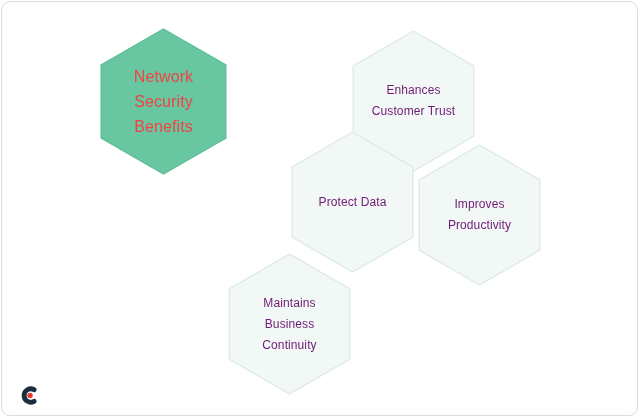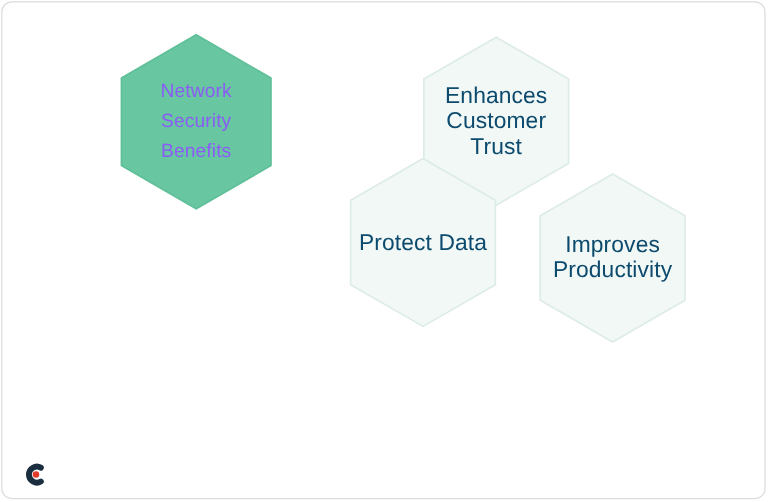--- a/index.html
+++ b/index.html
@@ -27,47 +27,47 @@
     display: block;
   }
   .hex-label {
     position: absolute;
     inset: 0;
     display: flex;
     align-items: center;
     justify-content: center;
     text-align: center;
     white-space: pre-line;
-    font-size: 19px;
+    font-size: 12px;
     line-height: 21px;
     font-weight: 500;
-    color: #0c4a6e;
+    color: #701a75;
     letter-spacing: 0.1px;
   }
   .hex.primary .hex-label {
     font-size: 16px;
     line-height: 25px;
-    color: #8b5cf6;
+    color: #ef4444;
   }
   .hex.light polygon {
     fill: #f1f8f5;
     stroke: #ddece5;
     stroke-width: 1.4;
   }
   .hex.primary polygon {
     fill: #68c7a0;
     stroke: #5fbf98;
     stroke-width: 1.4;
   }
   
   .hex-network   { left:  98px; top:  26px; width: 127px; height: 147px; }
   .hex-enhances  { left: 350px; top:  28px; width: 123px; height: 142px; }
   .hex-prevent   { left: 162px; top: 141px; width: 123px; height: 142px; }
   .hex-protect   { left: 289px; top: 129px; width: 123px; height: 142px; }
-  .hex-improves  { left: 416px; top: 142px; width: 123px; height: 142px; margin-left: 31px; }
+  .hex-improves  { left: 416px; top: 142px; width: 123px; height: 142px; }
   .hex-maintains { left: 226px; top: 251px; width: 123px; height: 142px; }
 
   .brand-logo {
     position: absolute;
     left: 17px; top: 383px;
     width: 21px; height: 21px;
   }
 </style>
 </head>
 <body>
@@ -100,19 +100,27 @@
   </div>
 
   <div class="hex light hex-improves">
     <svg viewBox="0 0 123 142" aria-hidden="true">
       <polygon points="61.5,1 121.8,35.8 121.8,106.2 61.5,141 1.2,106.2 1.2,35.8"></polygon>
     </svg>
     <div class="hex-label">Improves
 Productivity</div>
   </div>
 
+  <div class="hex light hex-maintains">
+    <svg viewBox="0 0 123 142" aria-hidden="true">
+      <polygon points="61.5,1 121.8,35.8 121.8,106.2 61.5,141 1.2,106.2 1.2,35.8"></polygon>
+    </svg>
+    <div class="hex-label">Maintains
+Business
+Continuity</div>
+  </div>
 
   <svg class="brand-logo" viewBox="0 0 24 24" aria-hidden="true">
     <path d="M 17.2 5.4 A 7.6 7.6 0 1 0 17.2 18.6" fill="none" stroke="#1b2e3f" stroke-width="5.6" stroke-linecap="round"></path>
     <circle cx="12.6" cy="12" r="3.1" fill="#e23b2e"></circle>
   </svg>
 
 </div>
 
 </body></html>

